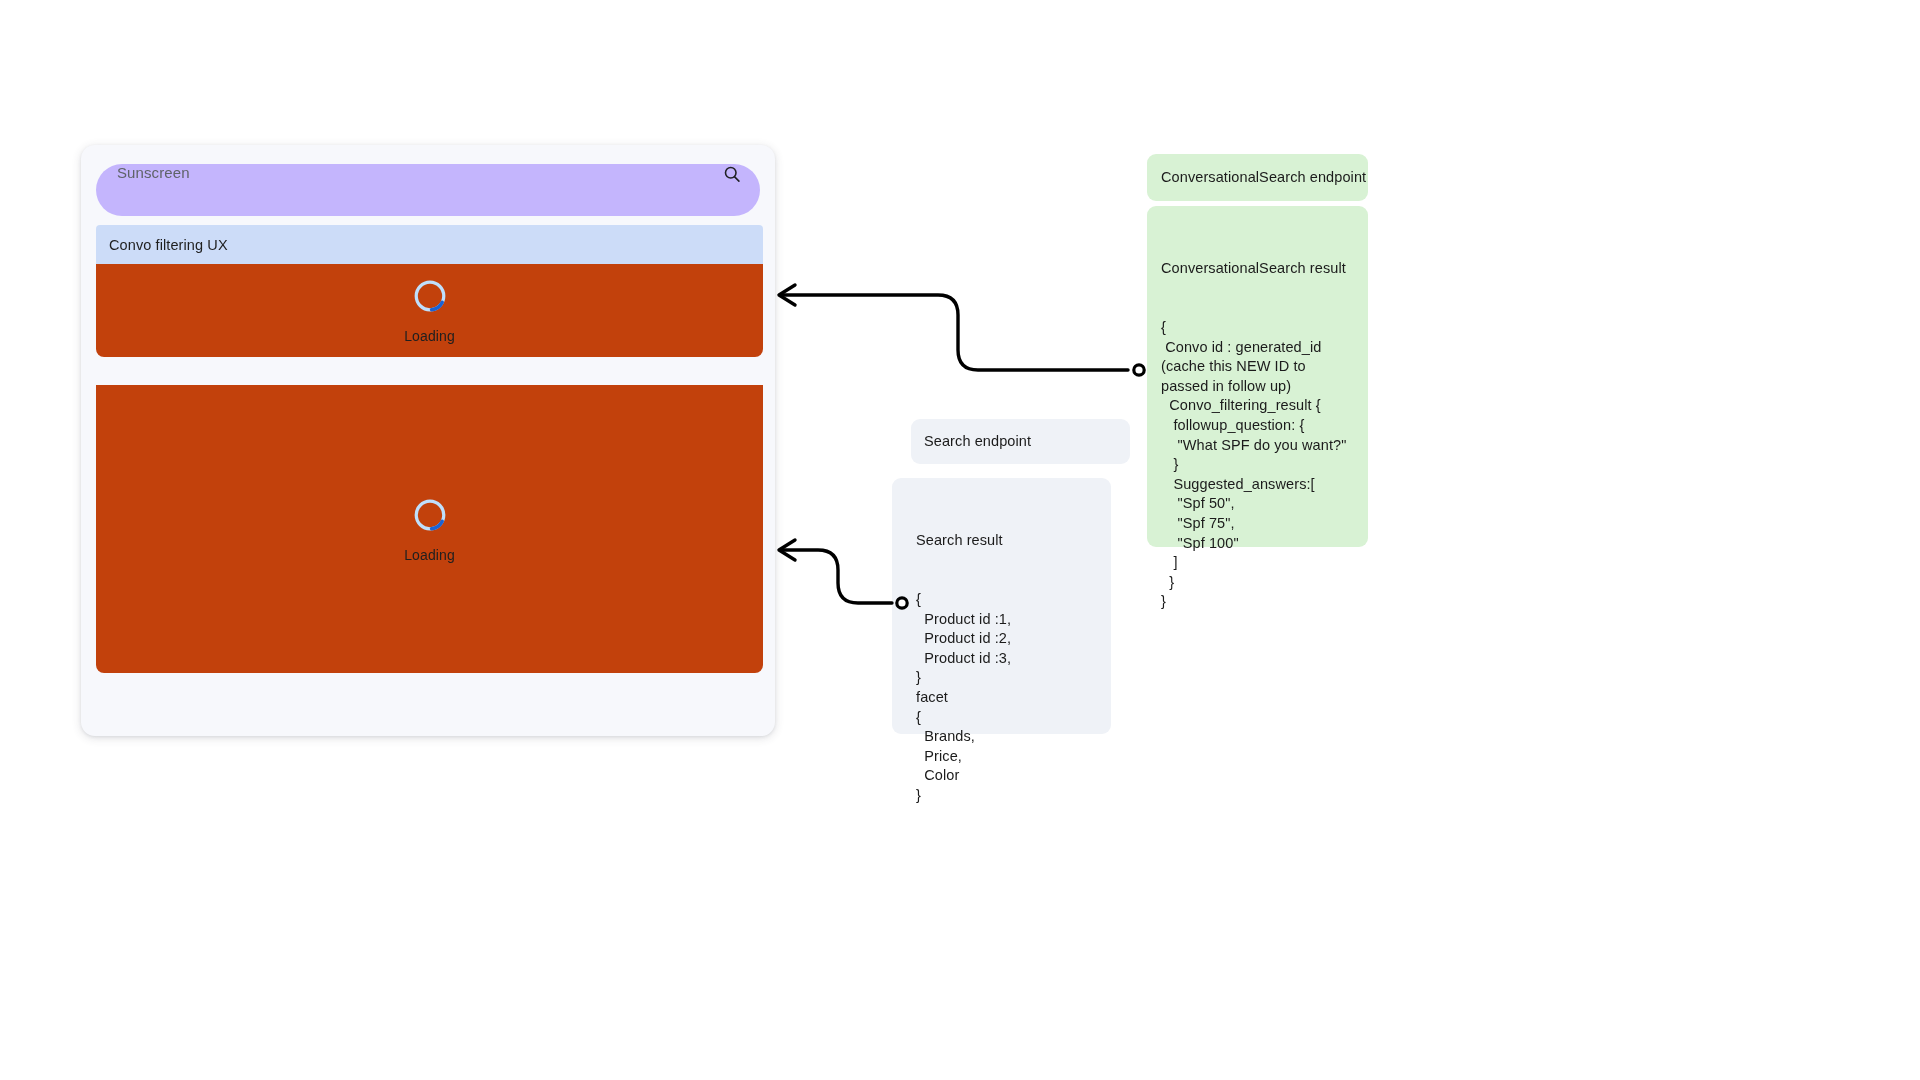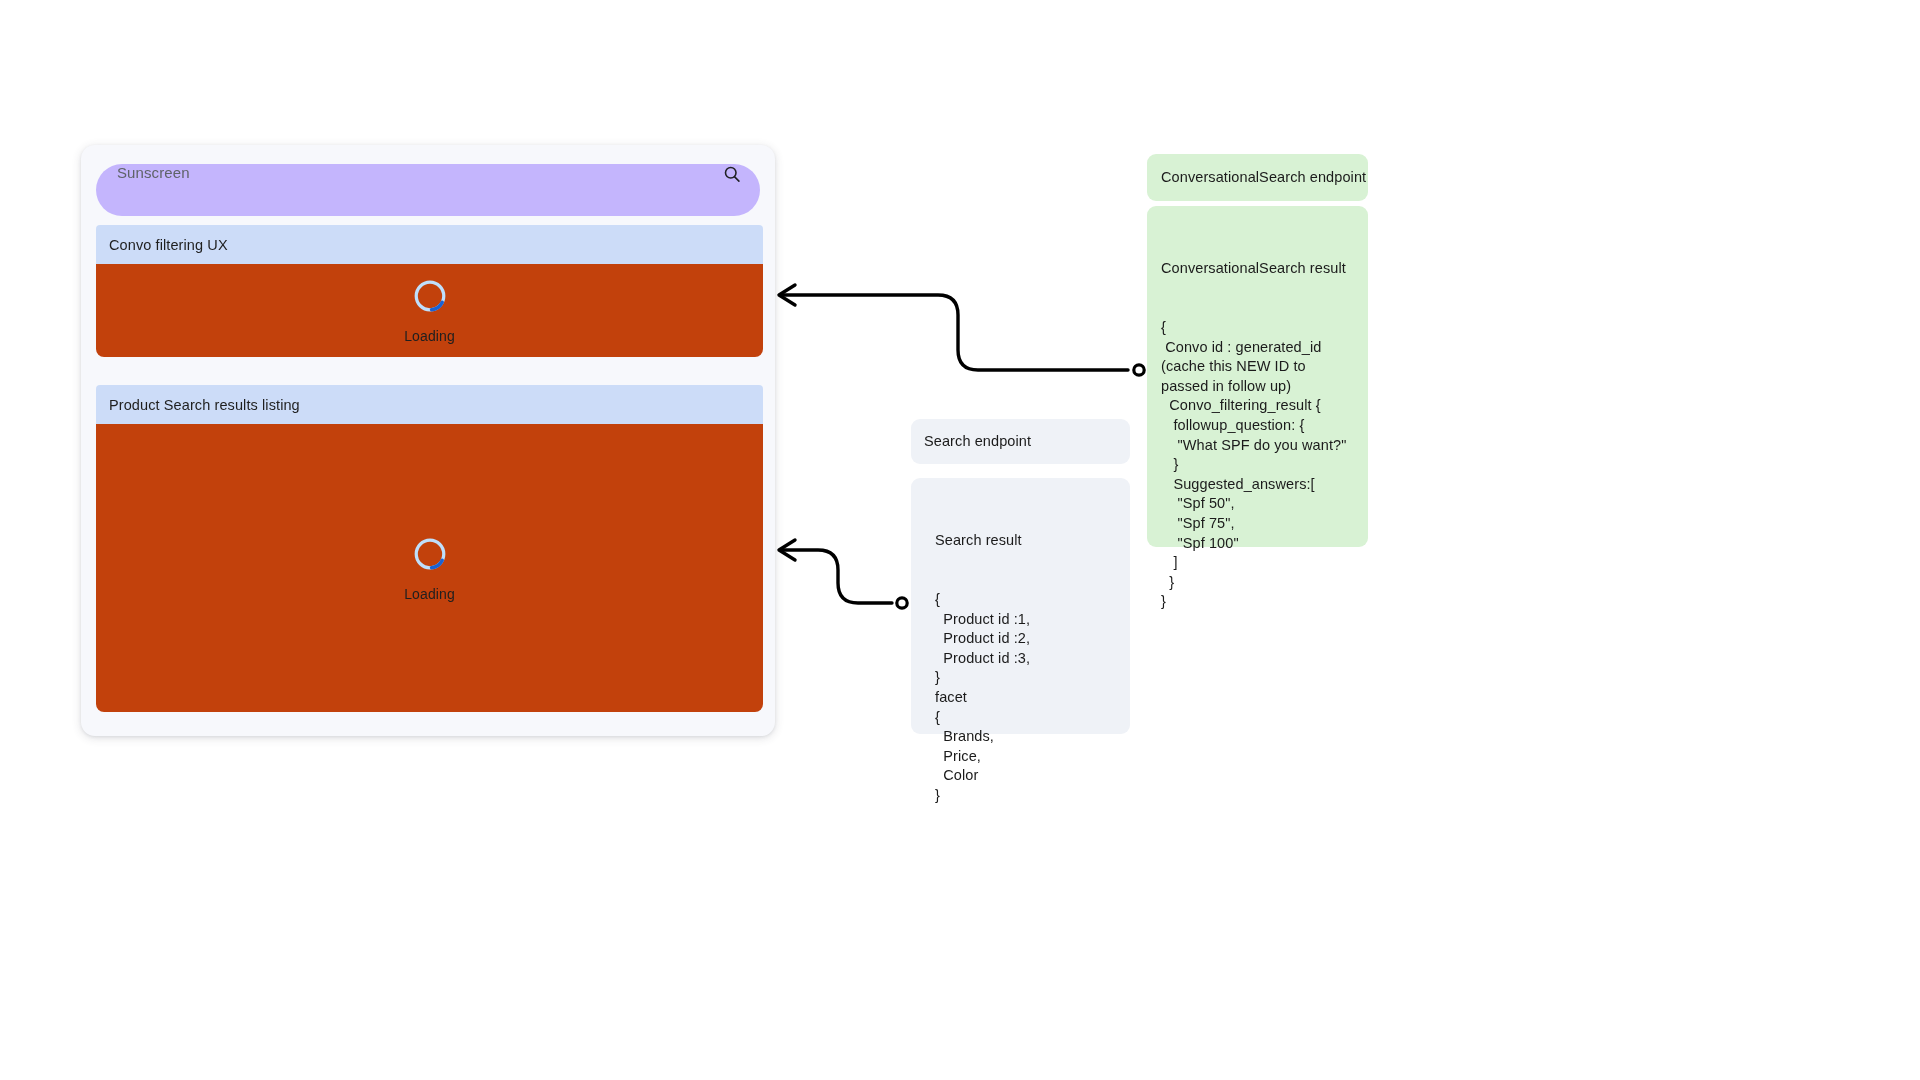--- a/index.html
+++ b/index.html
@@ -148,21 +148,21 @@
   .panel-search-endpoint {
     left: 911px;
     top: 419px;
     width: 219px;
     height: 45px;
     display: flex;
     align-items: center;
     padding: 0 6px 0 13px;
   }
   .panel-search-result {
-    left: 911px;
+    left: 892px;
     top: 478px;
     width: 219px;
     height: 256px;
     padding-left: 24px;
   }
 
   
   .panel-conv-endpoint { top: 154px; height: 47px; }
   .panel-conv-result   { top: 206px; height: 341px; }
 
@@ -201,23 +201,20 @@
       <div class="section-body">
         <svg class="spinner" viewBox="0 0 40 40" fill="none">
           <circle cx="20" cy="20" r="14.5" stroke="#bfdffc" stroke-width="3.4"></circle>
           <path d="M 32.9 26.7 A 14.5 14.5 0 0 1 21.6 34.4" stroke="#1a62d4" stroke-width="3.6" stroke-linecap="round"></path>
         </svg>
         <span class="loading-label">Loading</span>
       </div>
     </div>
 
     <div class="section section-2">
-      <div class="section-header">
-        <span class="section-header-label">Product Search results listing</span>
-      </div>
       <div class="section-body">
         <svg class="spinner" viewBox="0 0 40 40" fill="none">
           <circle cx="20" cy="20" r="14.5" stroke="#bfdffc" stroke-width="3.4"></circle>
           <path d="M 32.9 26.7 A 14.5 14.5 0 0 1 21.6 34.4" stroke="#1a62d4" stroke-width="3.6" stroke-linecap="round"></path>
         </svg>
         <span class="loading-label">Loading</span>
       </div>
     </div>
 
   </div>

